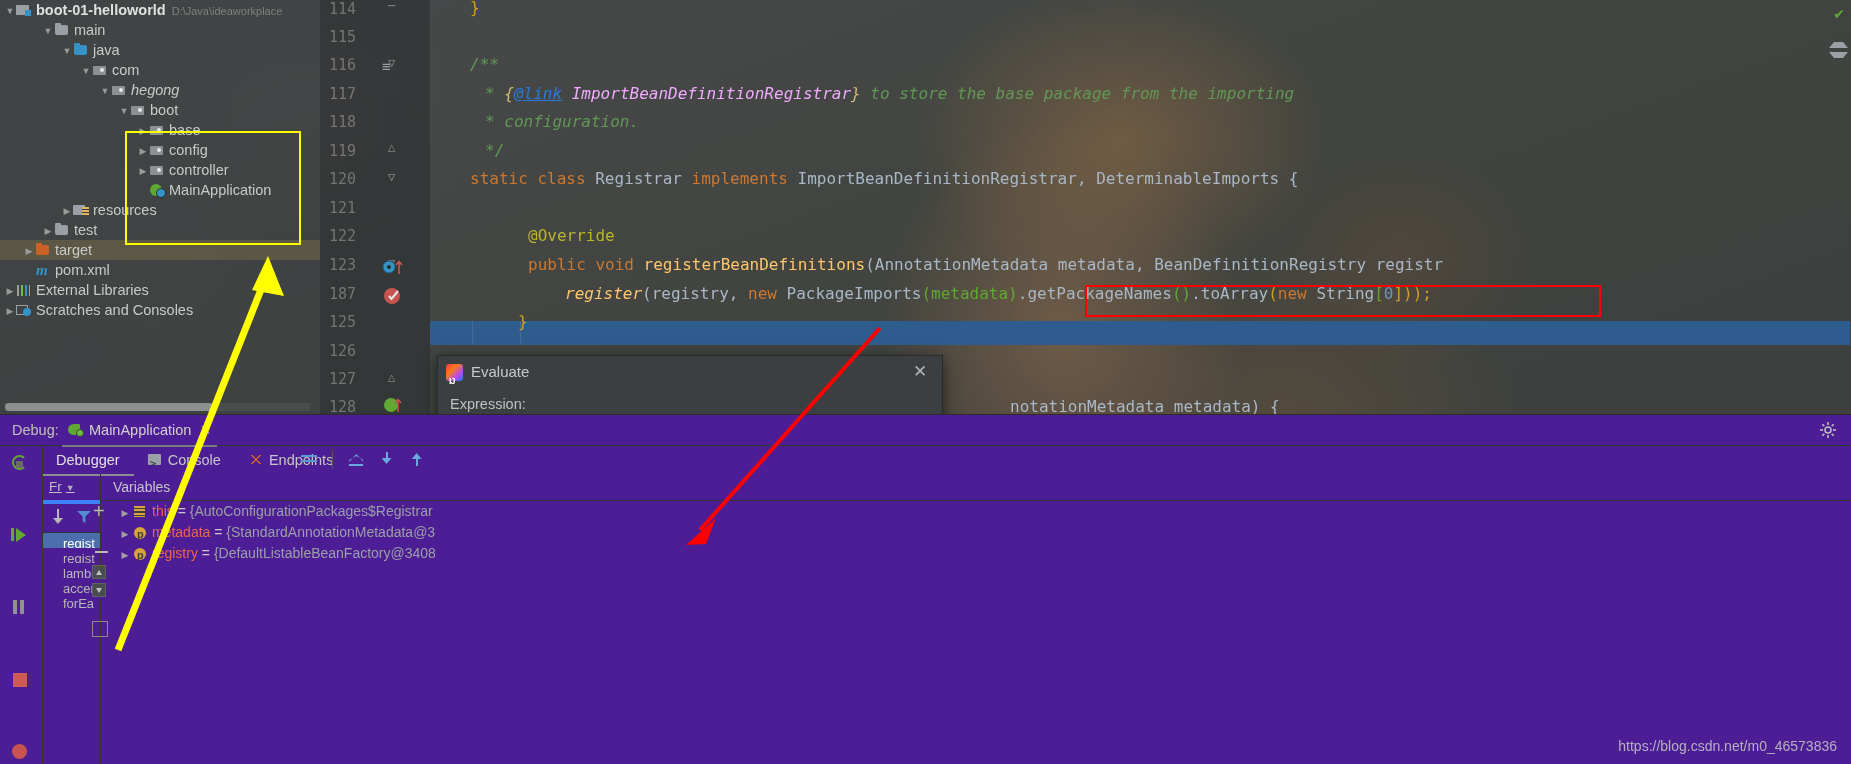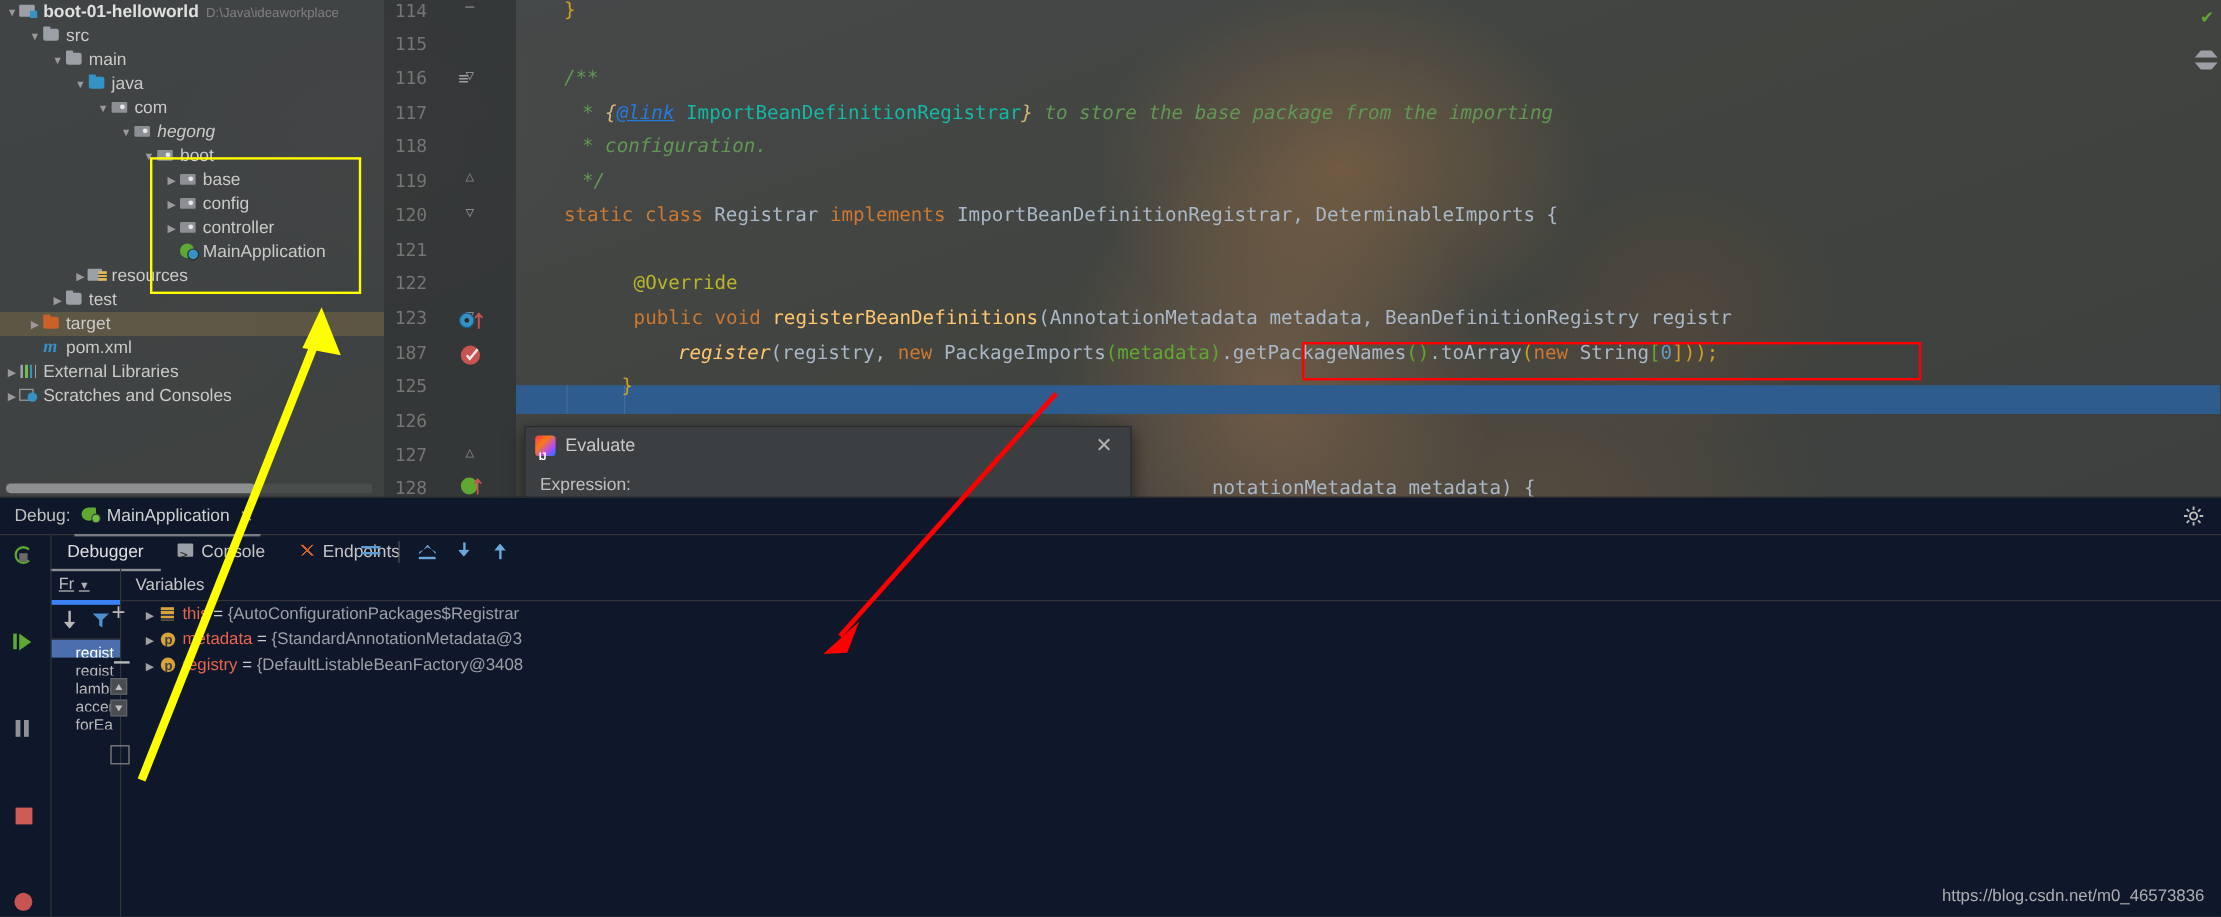--- a/index.html
+++ b/index.html
@@ -165,21 +165,21 @@
     position: absolute; left: 150px;
     white-space: pre;
     font-family: "DejaVu Sans Mono", monospace;
     font-size: 16px;
     letter-spacing: 0px;
   }
   .kw { color: #cc7832; }
   .cmt { color: #629755; font-style: italic; }
   .cmt-tag { color: #d5b778; font-style: italic; }
   .cmt-link { color: #287bde; font-style: italic; text-decoration: underline; }
-  .cmt-type { color: #14b8a6; }
+  .cmt-type { color: #f0abfc; font-style: italic; }
   .typ { color: #a9b7c6; }
   .ann { color: #bbb529; }
   .fn { color: #ffc66d; }
   .num { color: #6897bb; }
   .plain { color: #a9b7c6; }
   .italic { font-style: italic; }
   .brace-y { color: #d0a020; }
   .brace-g { color: #5fa832; text-align: right; }
 
   
@@ -284,21 +284,21 @@
   }
   .res-name { color: #e8654f; }
   .res-eq { color: #c8c8c8; }
   .res-val { color: #9aa0a6; }
   .res-str { color: #6a8759; }
   .res-size { color: #c8c8c8; }
 
   
   #debug-window {
     position: absolute; left: 0; top: 414px; width: 1851px; height: 350px;
-    background: #0f172a;
+    background: #4c1d95;
     border-top: 1px solid #2b2b2b;
   }
   #debug-header {
     position: relative; height: 30px; line-height: 30px;
     border-bottom: 1px solid #323537;
   }
   #debug-label {
     position: absolute; left: 12px; top: 0; color: #c0c0c0; font-size: 14.5px;
   }
   #debug-tab {
@@ -530,21 +530,20 @@
 </head>
 <body>
 
 <div id="root">
 
   <div id="bg-photo"></div>
 
   <div id="project-tree">
     <div id="tree-rows">
         <div class="tree-row" style="padding-left: 4px;"><span class="arrow down"></span><span class="ic ic-module"></span><span class="tree-label bold">boot-01-helloworld</span><span class="tree-path">D:\Java\ideaworkplace</span></div>
-        <div class="tree-row" style="padding-left: 23px;"><span class="arrow down"></span><span class="ic ic-folder"></span><span class="tree-label">src</span></div>
         <div class="tree-row" style="padding-left: 42px;"><span class="arrow down"></span><span class="ic ic-folder"></span><span class="tree-label">main</span></div>
         <div class="tree-row" style="padding-left: 61px;"><span class="arrow down"></span><span class="ic ic-folder ic-folder-java"></span><span class="tree-label">java</span></div>
         <div class="tree-row" style="padding-left: 80px;"><span class="arrow down"></span><span class="ic ic-pkg"></span><span class="tree-label">com</span></div>
         <div class="tree-row" style="padding-left: 99px; font-style: italic;"><span class="arrow down"></span><span class="ic ic-pkg"></span><span class="tree-label">hegong</span></div>
         <div class="tree-row" style="padding-left: 118px;"><span class="arrow down"></span><span class="ic ic-pkg"></span><span class="tree-label">boot</span></div>
         <div class="tree-row" style="padding-left: 137px;"><span class="arrow right"></span><span class="ic ic-pkg"></span><span class="tree-label">base</span></div>
         <div class="tree-row" style="padding-left: 137px;"><span class="arrow right"></span><span class="ic ic-pkg"></span><span class="tree-label">config</span></div>
         <div class="tree-row" style="padding-left: 137px;"><span class="arrow right"></span><span class="ic ic-pkg"></span><span class="tree-label">controller</span></div>
         <div class="tree-row" style="padding-left: 137px;"><span class="arrow none"></span><span class="ic ic-spring"></span><span class="tree-label">MainApplication</span></div>
         <div class="tree-row" style="padding-left: 61px;"><span class="arrow right"></span><span class="ic ic-res"></span><span class="tree-label">resources</span></div>

